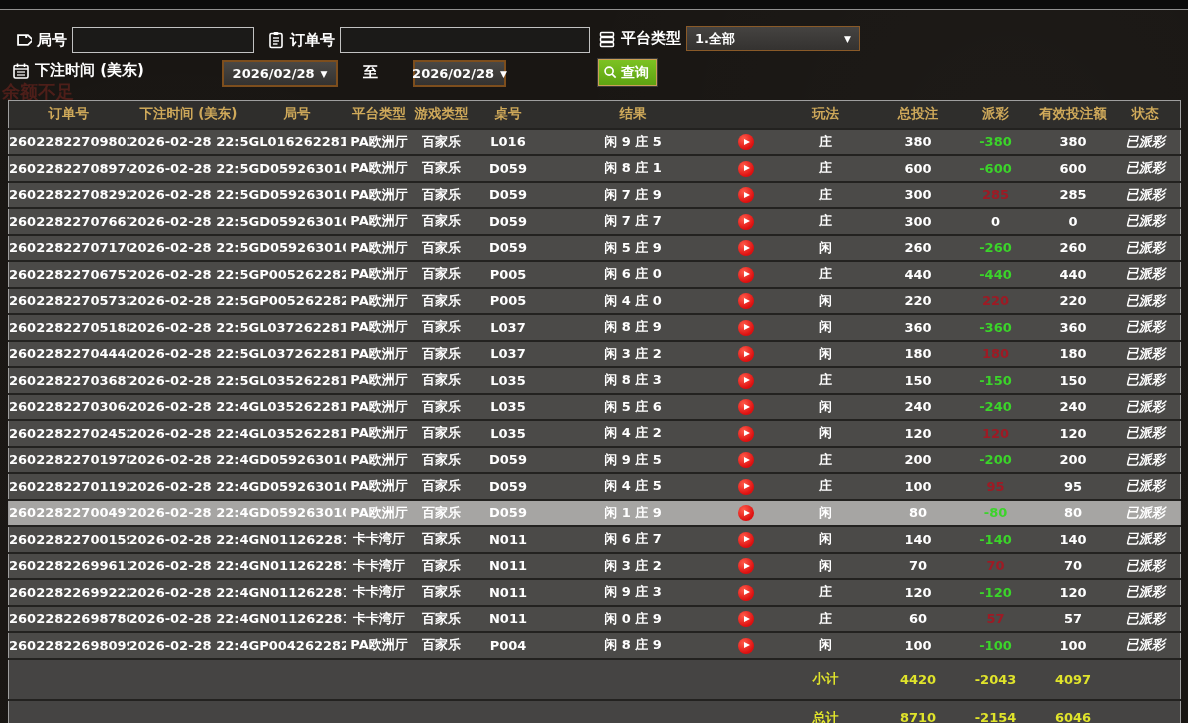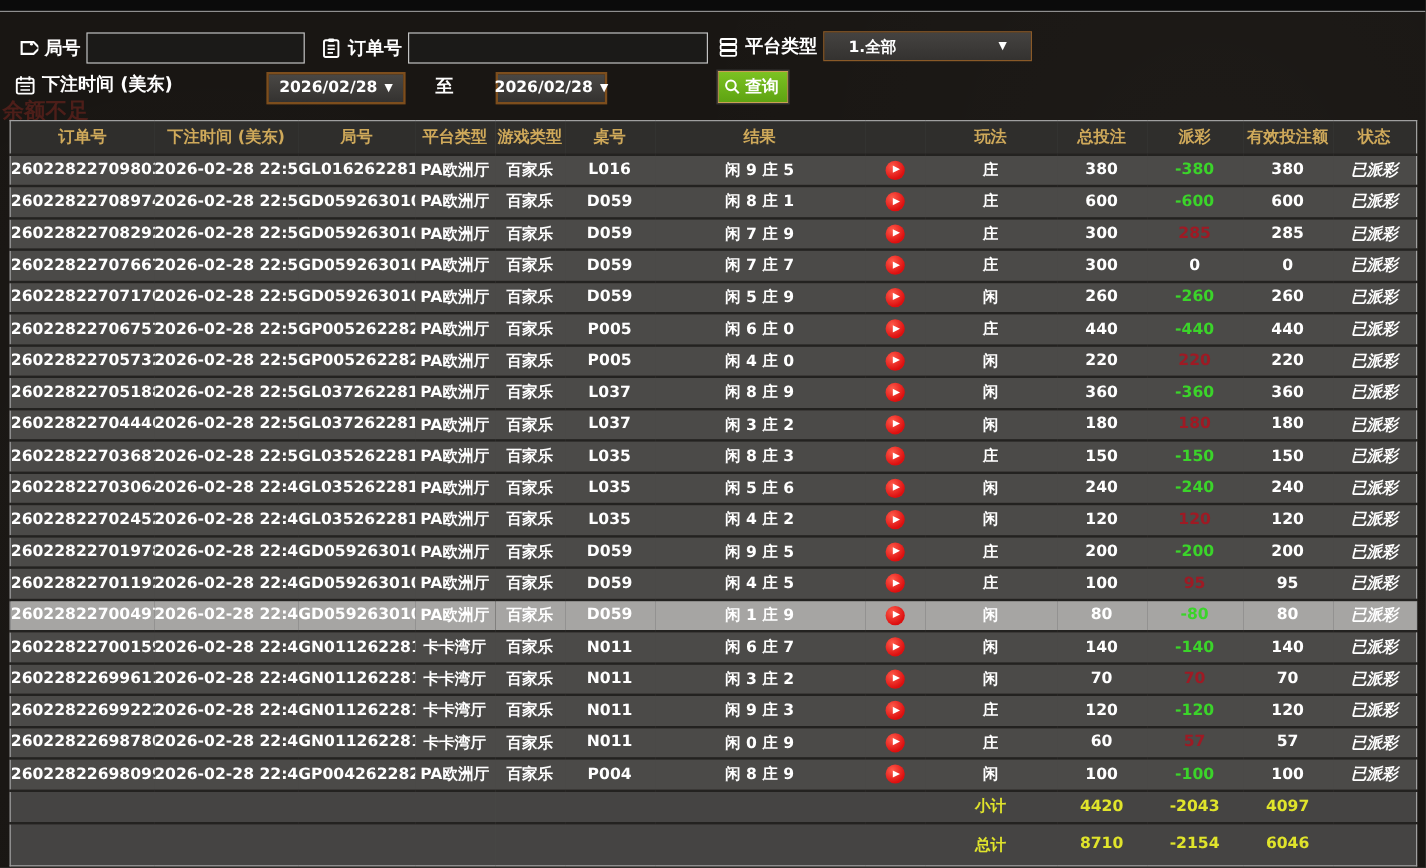--- a/index.html
+++ b/index.html
@@ -27,21 +27,21 @@
   }
   .datebox {
     background:linear-gradient(#4a4845,#343230); border:2px solid #7d4e1d;
     height:27px; display:flex; align-items:center; justify-content:center; gap:6px;
     color:#fff; font-size:13px; font-weight:700; cursor:pointer;
   }
   .caret { font-size:9px; color:#fff; }
   .selectbox {
     background:linear-gradient(#454341,#343230); border:1px solid #8a5a28;
     width:174px; height:25px; display:flex; align-items:center;
-    color:#fff; font-size:13px; font-weight:700; padding:0 20px; cursor:pointer;
+    color:#fff; font-size:13px; font-weight:700; padding:0 8px; cursor:pointer;
   }
   .selectbox .caret { margin-left:auto; }
   .to-label { position:absolute; font-size:15px; font-weight:700; color:#fff; }
   .query-btn {
     position:absolute; left:598px; top:59px; height:27px; padding:0 7px 0 4px;
     background:linear-gradient(#7cc222,#5ea312); border:1px solid #caa055; outline:1px solid #3a3a3a;
     display:flex; align-items:center; gap:3px; color:#fff; font-size:14px; font-weight:700; cursor:pointer;
   }
 
   
@@ -487,21 +487,21 @@
         <td style="height: 27px;"></td>
         <td style="height: 27px;"></td>
         <td style="height: 27px;"></td>
         <td style="height: 27px;"></td>
         <td style="height: 27px;"></td>
         <td style="height: 27px;"></td>
         <td style="height: 27px;"></td>
         <td style="height: 27px;"></td>
         <td style="height: 27px;">小计</td>
         <td style="height: 27px;">4420</td>
-        <td style="height: 27px;">-2043</td>
+        <td style="height: 41px;">-2043</td>
         <td style="height: 27px;">4097</td>
         <td style="height: 27px;"></td>
       </tr>
       <tr class="totals">
         <td style="height: 26px;"></td>
         <td style="height: 26px;"></td>
         <td style="height: 26px;"></td>
         <td style="height: 26px;"></td>
         <td style="height: 26px;"></td>
         <td style="height: 26px;"></td>

